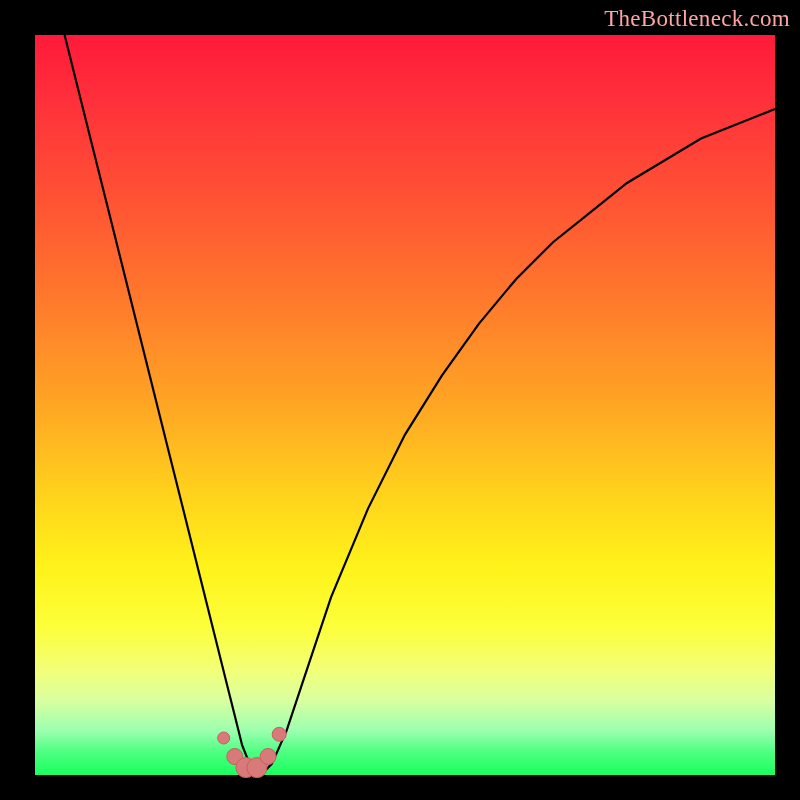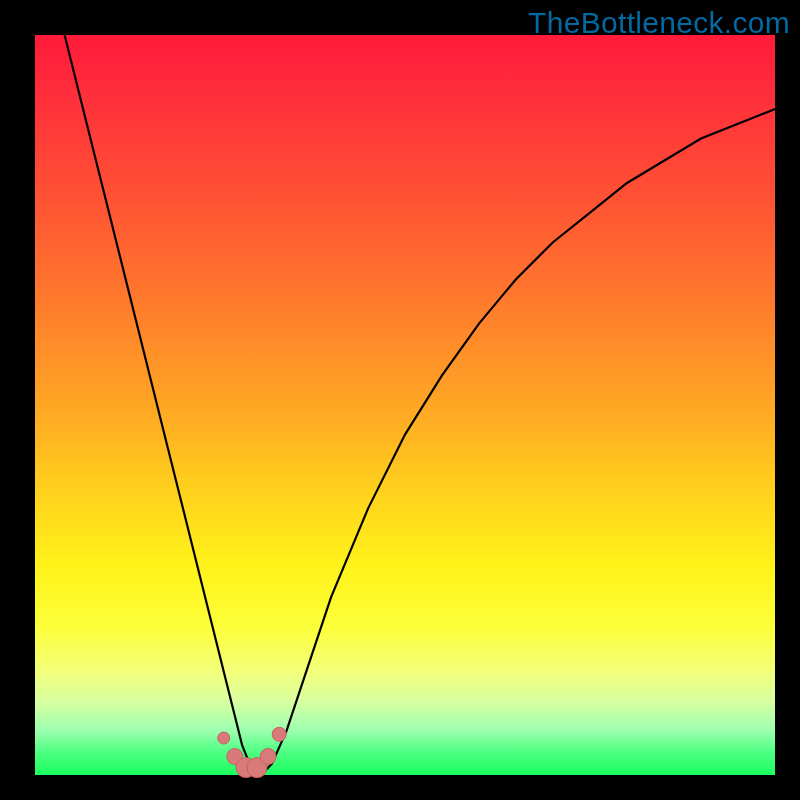--- a/index.html
+++ b/index.html
@@ -38,25 +38,26 @@
       #d8ffa0 90%,
       #9cffb0 94%,
       #4bff80 97%,
       #1aff5f 100%
     );
   }
   .watermark {
     position: absolute;
     top: 6px;
     right: 10px;
-    color: #0369a1;
-    font-size: 30px;
+    color: #fca5a5;
+    font-size: 23px;
     font-weight: 400;
     letter-spacing: 0.3px;
     user-select: none;
+    font-family: Liberation Serif, serif;
   }
   svg.curve {
     position: absolute;
     left: 0;
     top: 0;
     width: 740px;
     height: 740px;
     overflow: visible;
   }
 </style>

